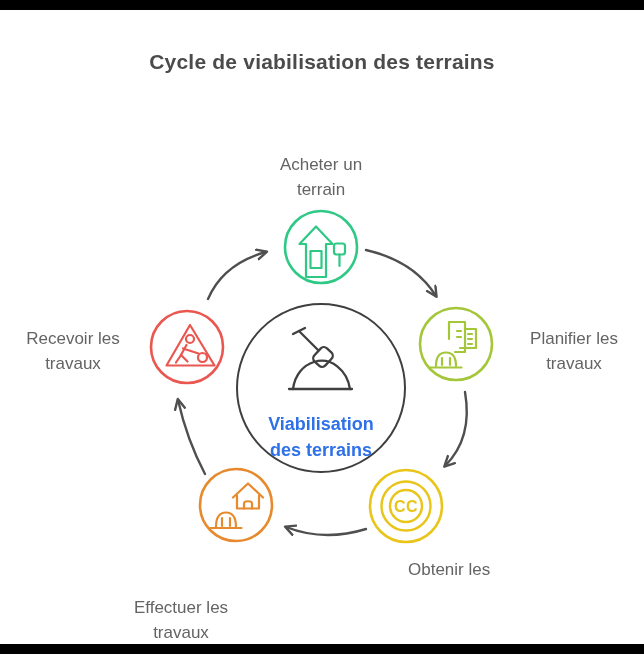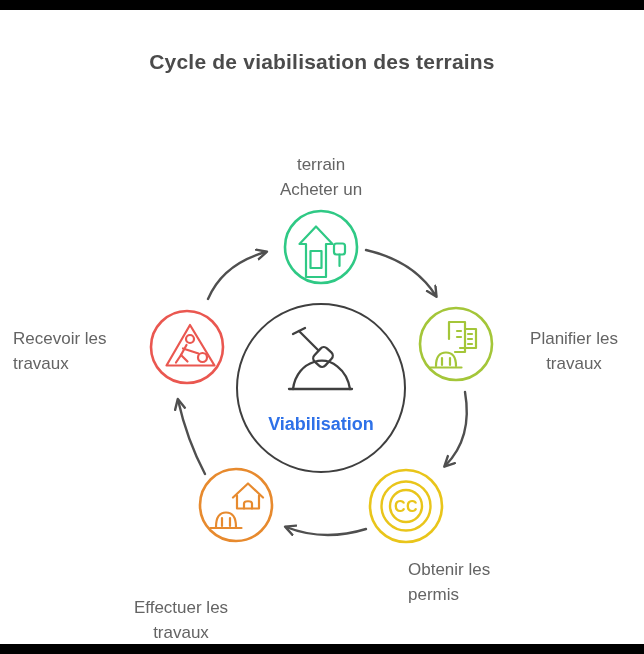--- a/index.html
+++ b/index.html
@@ -16,21 +16,21 @@
   }
   svg.diagram{position:absolute;left:0;top:0;}
   .label{
     position:absolute;font-size:17px;line-height:25px;color:#646464;
   }
   .label div{white-space:nowrap;}
   .lbl-acheter{left:221px;top:152px;width:200px;text-align:center;}
   .lbl-planifier{left:509px;top:326px;width:130px;text-align:center;}
   .lbl-obtenir{left:408px;top:557px;width:140px;text-align:left;}
   .lbl-effectuer{left:106px;top:557px;width:150px;text-align:center;margin-top:38px;}
-  .lbl-recevoir{left:13px;top:326px;width:120px;text-align:left;}
+  .lbl-recevoir{left:13px;top:326px;width:120px;text-align:center;}
   .lbl-center{
     left:231px;top:400px;width:180px;text-align:center;
     color:#2e71e8;font-size:18px;line-height:26px;font-weight:700;margin-top:11px;
   }
 </style>
 </head>
 <body>
 
 <div class="stage">
 
@@ -111,41 +111,41 @@
     <g stroke="#4f4f4f" stroke-width="2.4" stroke-linecap="round" fill="none">
       <path d="M366,250 Q414,261 436,296" marker-end="url(#ah)"></path>
       <path d="M465,392 Q473,438 445,466" marker-end="url(#ah)"></path>
       <path d="M366,529 Q324,542 286,527" marker-end="url(#ah)"></path>
       <path d="M205,474 Q187,440 178,400" marker-end="url(#ah)"></path>
       <path d="M208,299 Q223,264 266,252" marker-end="url(#ah)"></path>
     </g>
   </svg>
 
   <div class="label lbl-acheter">
+    <div>Acheter un</div>
     <div>terrain</div>
-    <div>Acheter un</div>
   </div>
 
   <div class="label lbl-planifier">
     <div>Planifier les</div>
     <div>travaux</div>
   </div>
 
   <div class="label lbl-obtenir">
     <div>Obtenir les</div>
-    <div>permis</div>
   </div>
 
   <div class="label lbl-effectuer">
     <div>Effectuer les</div>
     <div>travaux</div>
   </div>
 
   <div class="label lbl-recevoir">
     <div>Recevoir les</div>
     <div>travaux</div>
   </div>
 
   <div class="label lbl-center">
     <div>Viabilisation</div>
+    <div>des terrains</div>
   </div>
 
 </div>
 
 </body></html>

